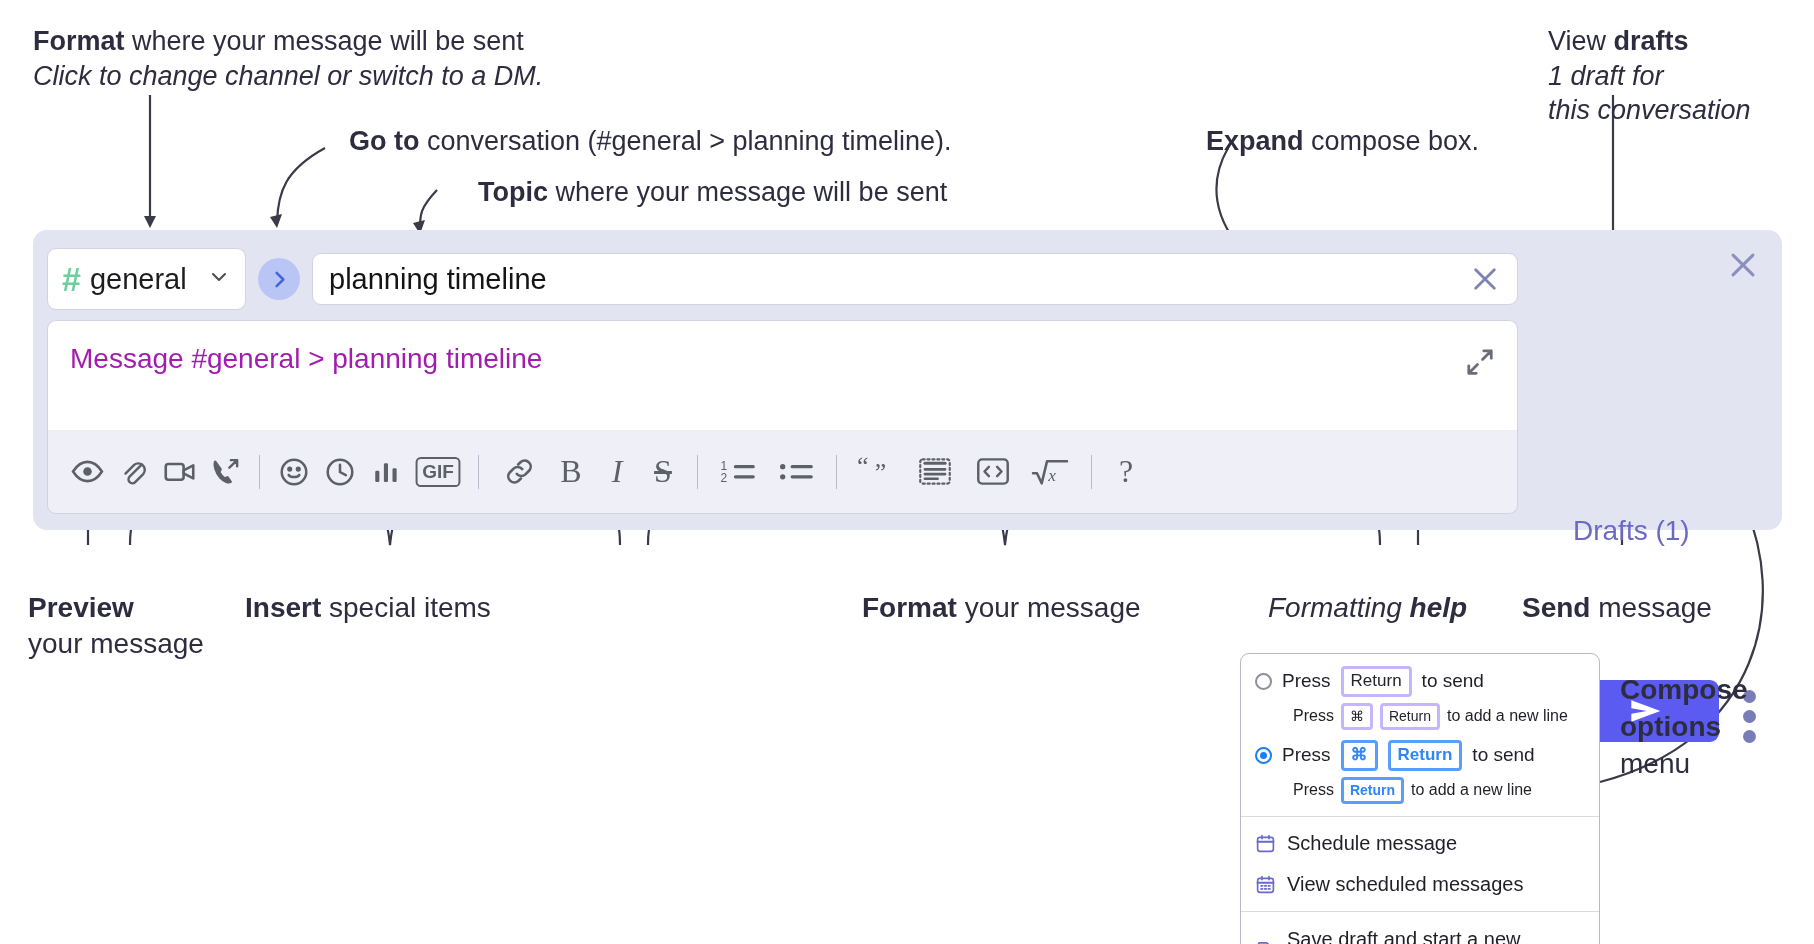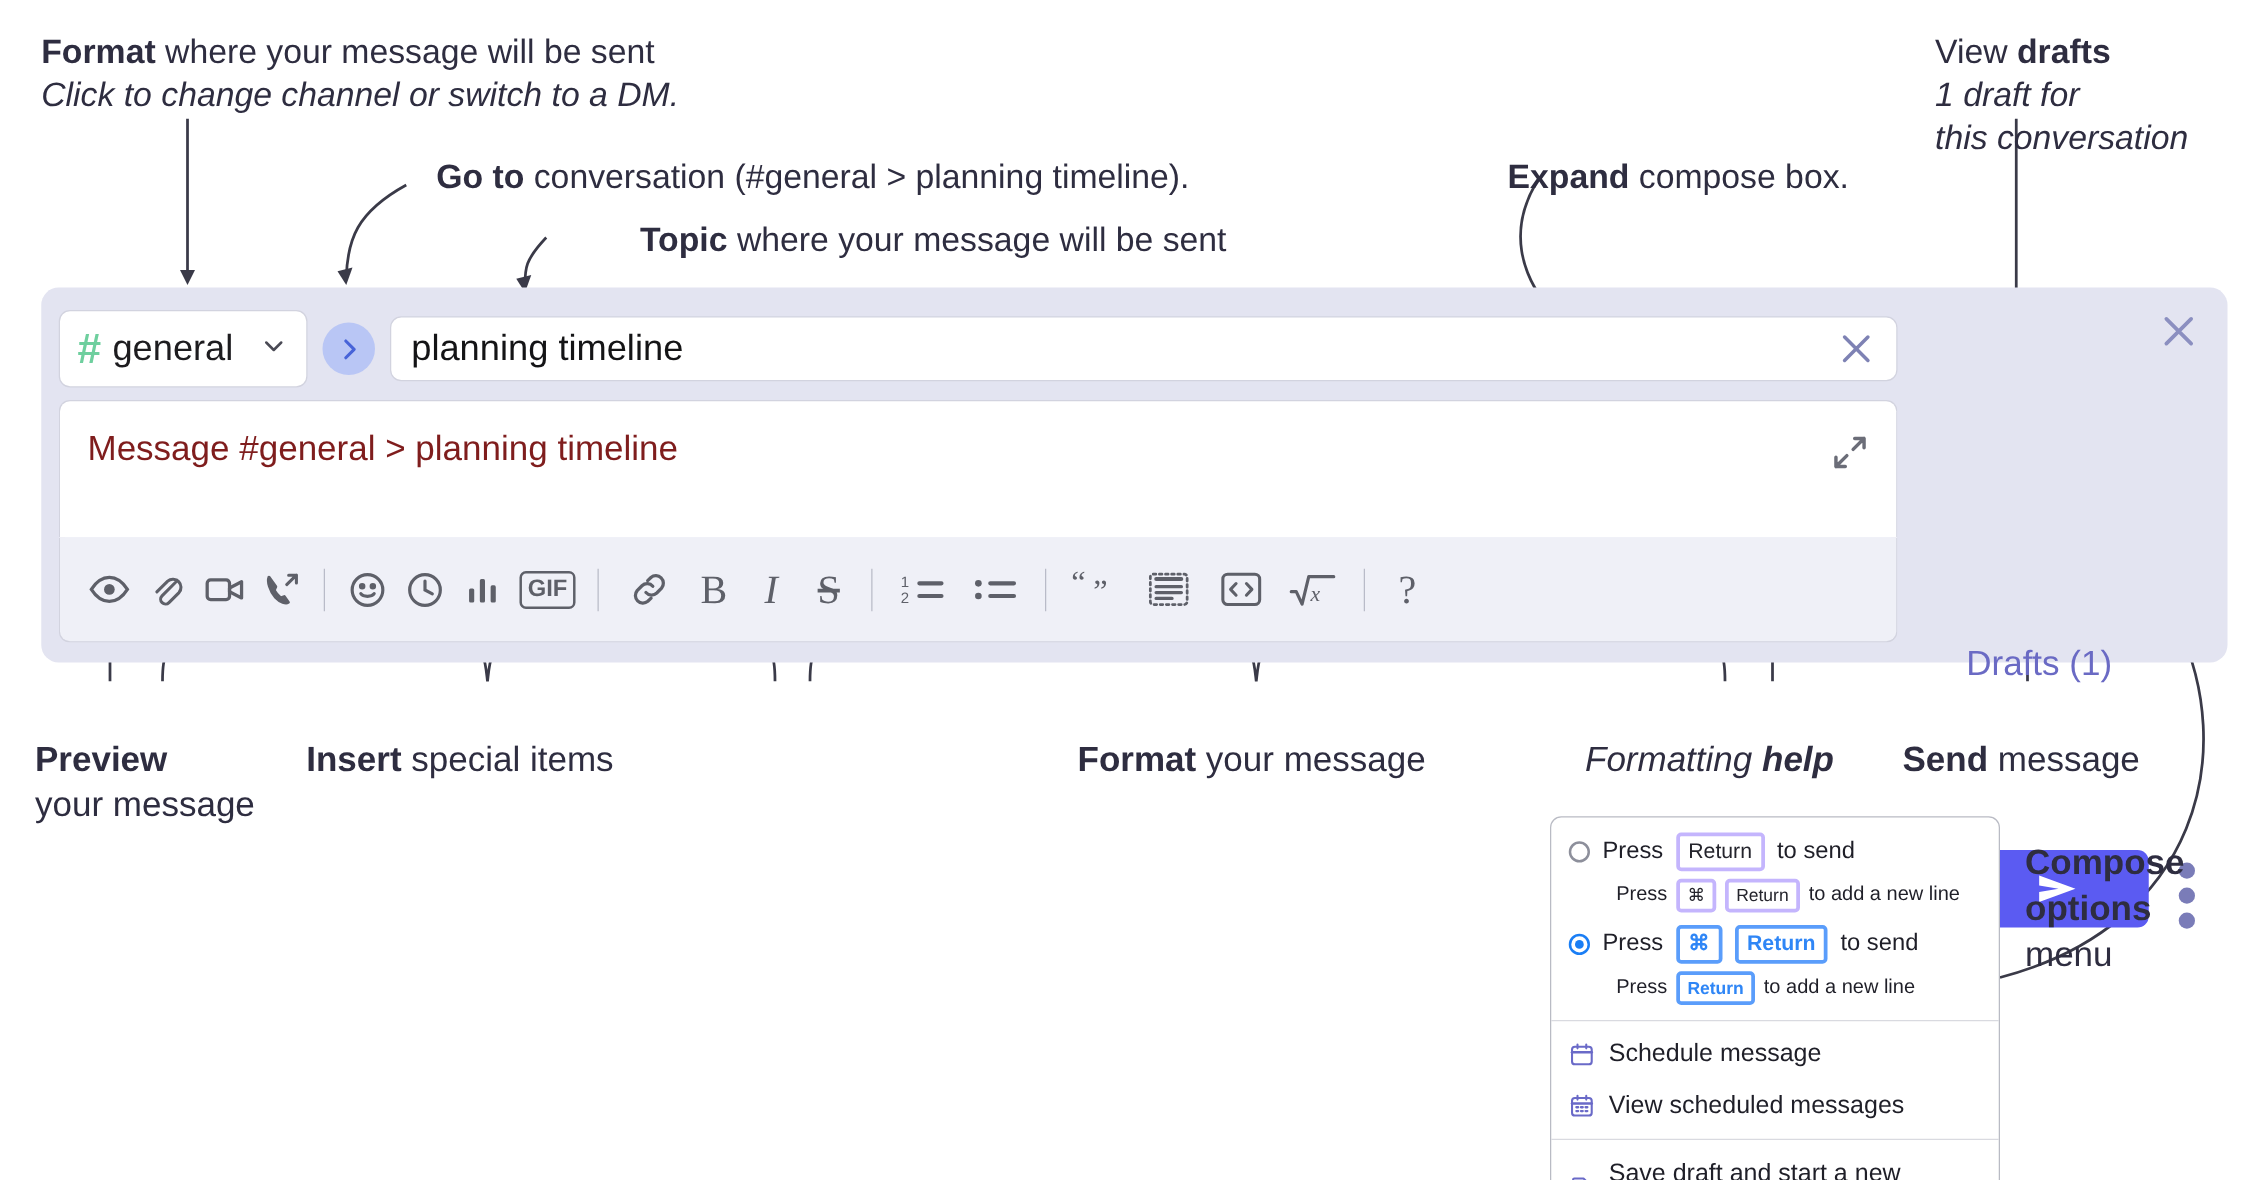--- a/index.html
+++ b/index.html
@@ -52,21 +52,21 @@
   }
   #topic-value { font-size:29px; color:#141416; }
   #topic-clear { margin-left:auto; color:#7e82b4; display:flex; }
 
   
   #message-area {
     position:absolute; left:0; top:74px; width:100%; height:110px;
     background:#fff; border:1px solid #d2d3df; border-bottom:none;
     border-radius:9px 9px 0 0; padding:22px 20px 0 22px;
   }
-  #message-placeholder { font-size:28px; color:#7f1d1d; }
+  #message-placeholder { font-size:28px; color:#a21caf; }
   #expand-btn { position:absolute; right:22px; top:26px; color:#6b6d78; }
 
   
   #toolbar {
     position:absolute; left:0; top:184px; width:100%; height:84px;
     background:#eff0f7; border:1px solid #d2d3df; border-top:none;
     border-radius:0 0 9px 9px;
     display:flex; align-items:center; padding:0 16px; gap:0;
   }
   .tb { width:46px; height:52px; display:flex; align-items:center; justify-content:center; color:#5e6069; flex:0 0 auto; }
@@ -138,21 +138,21 @@
 
 <div class="ann ann-lg" style="left:33px; top:24px;">
   <div><b>Format</b><span> where your message will be sent</span></div>
   <div><i>Click to change channel or switch to a DM.</i></div>
 </div>
 
 <div class="ann ann-lg" style="left:330px; top:124px;margin-left:19px;">
   <b>Go to</b><span> conversation (#general &gt; planning timeline).</span>
 </div>
 
-<div class="ann ann-lg" style="left:478px; top:175px;margin-left:34px;">
+<div class="ann ann-lg" style="left:478px; top:175px;">
   <b>Topic</b><span> where your message will be sent</span>
 </div>
 
 <div class="ann ann-lg" style="left:1206px; top:124px;">
   <b>Expand</b><span> compose box.</span>
 </div>
 
 <div class="ann ann-lg" style="left:1548px; top:24px;">
   <div><span>View </span><b>drafts</b></div>
   <div><i>1 draft for</i></div>

